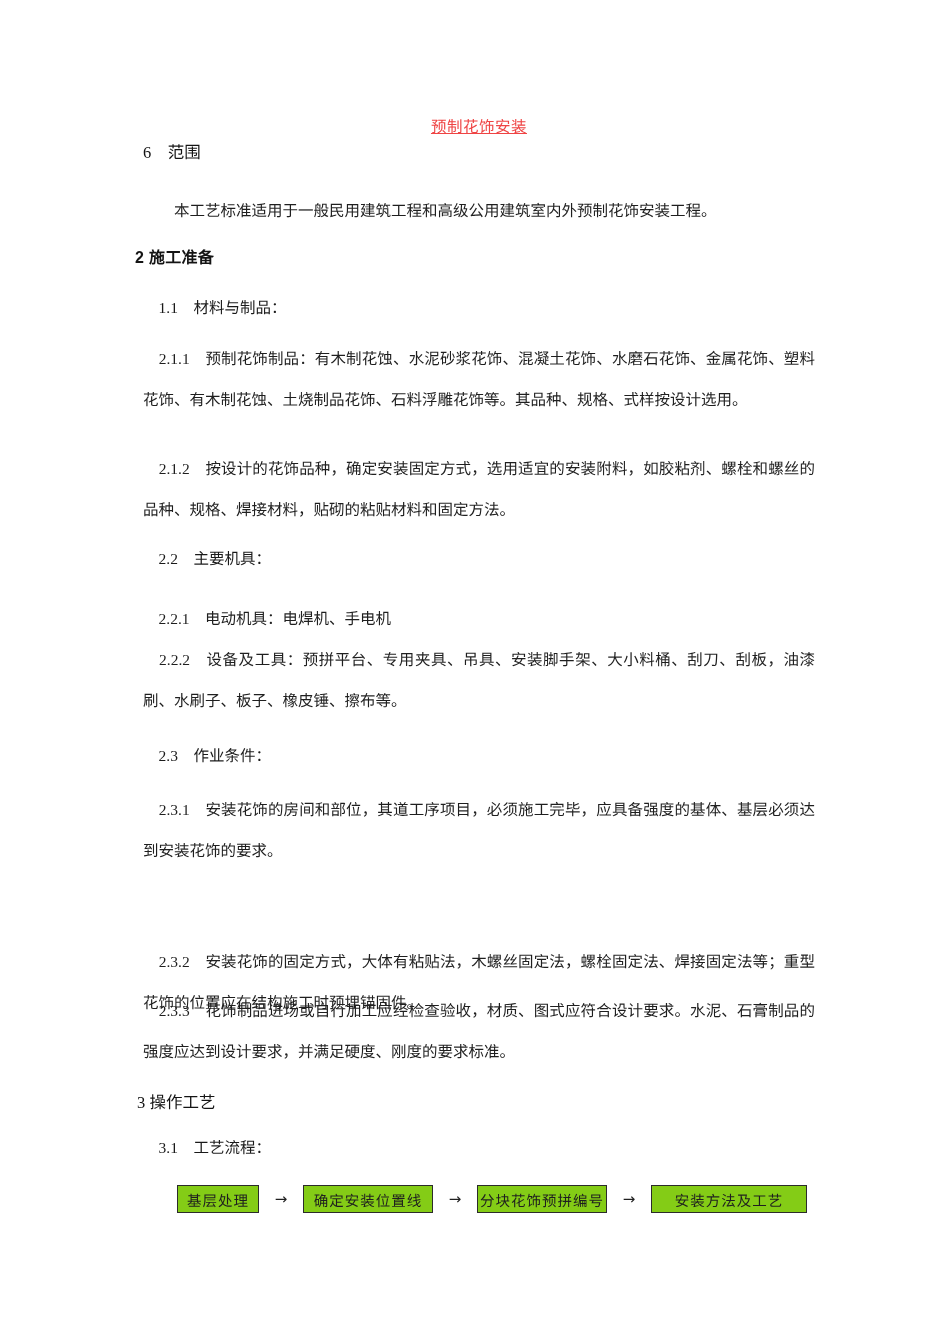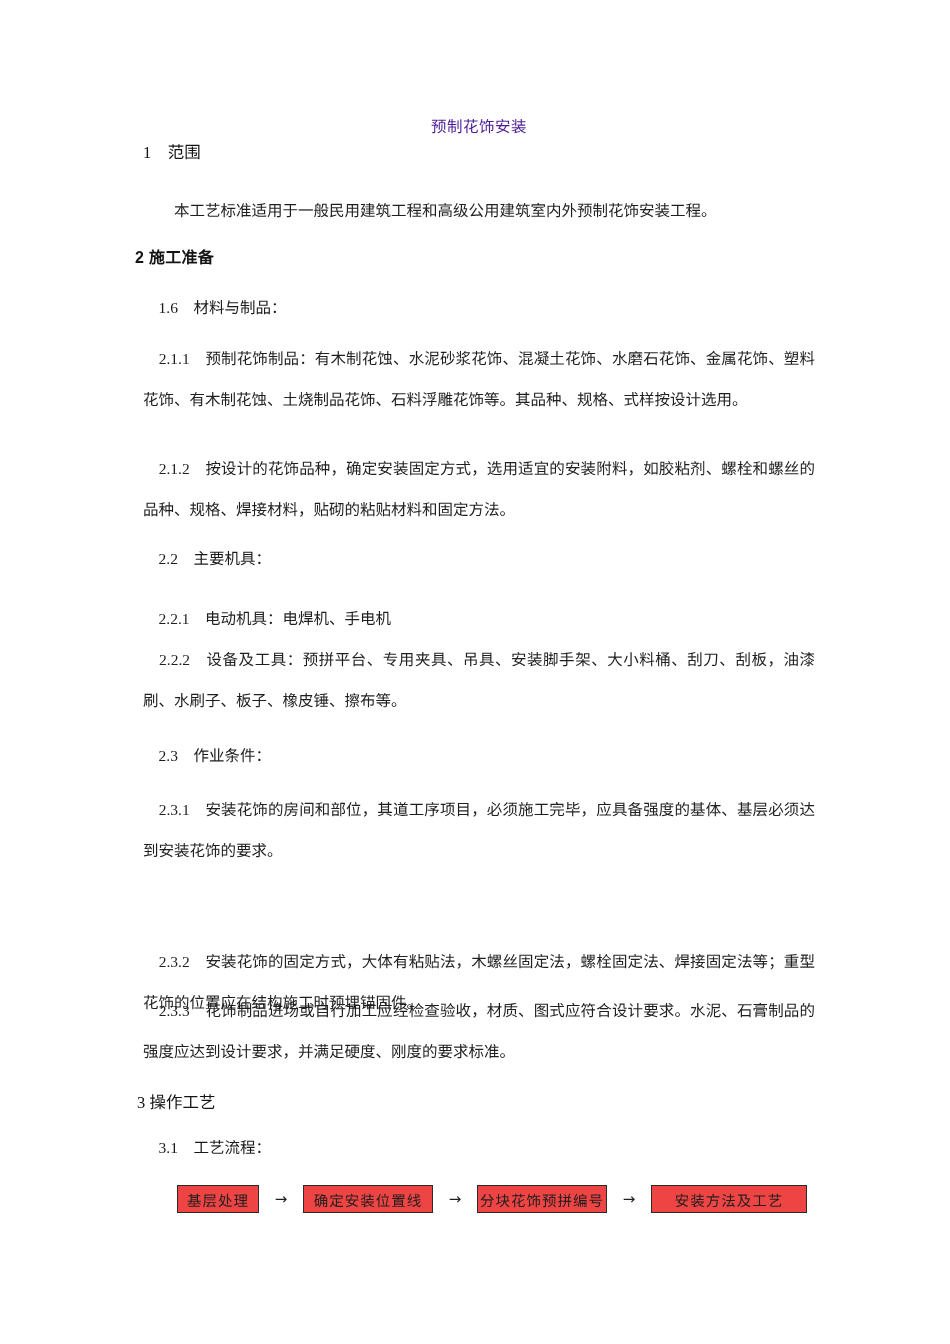--- a/index.html
+++ b/index.html
@@ -35,21 +35,22 @@
 
   
   .doc-title {
     text-align: center;
     font-size: 15.5px;
     line-height: 1;
     margin: 0;
     padding-top: 119px;
     letter-spacing: 0.5px;
     font-weight: normal;
-    color: #4c1d95;
+    color: #ef4444;
+    text-decoration: underline;
   }
 
   
   .h1 {
     font-size: 16.5px;
     line-height: 1;
     margin: 0;
     font-weight: normal;
     color: #141414;
     white-space: pre;
@@ -93,21 +94,21 @@
     align-items: center;
   }
   .flow-box {
     border: 1.6px solid #2b2b2b;
     height: 28px;
     display: flex;
     align-items: center;
     justify-content: center;
     font-size: 14.5px;
     color: #1f1f1f;
-    background: #ef4444;
+    background: #84cc16;
     box-sizing: border-box;
     padding: 0 9px;
     letter-spacing: 1px;
     white-space: nowrap;
   }
   .flow-arrow {
     width: 44px;
     text-align: center;
     font-size: 15px;
     color: #1f1f1f;
@@ -117,33 +118,33 @@
 </style>
 </head>
 <body>
 
 <div class="page">
   <div class="content">
 
     <h1 class="doc-title">预制花饰安装</h1>
 
     <div class="blk" style="top:145px;">
-      <div class="h1">1　范围</div>
+      <div class="h1">6　范围</div>
     </div>
 
     <div class="blk" style="top:190px;">
       <p class="para">　　本工艺标准适用于一般民用建筑工程和高级公用建筑室内外预制花饰安装工程。</p>
     </div>
 
     <div class="blk" style="top:250px; left:-8px;">
       <div class="h1 bold">2 施工准备</div>
     </div>
 
     <div class="blk" style="top:300px;">
-      <div class="h2">　1.6　材料与制品：</div>
+      <div class="h2">　1.1　材料与制品：</div>
     </div>
 
     <div class="blk" style="top:338px;">
       <p class="para">　2.1.1　预制花饰制品：有木制花蚀、水泥砂浆花饰、混凝土花饰、水磨石花饰、金属花饰、塑料花饰、有木制花蚀、土烧制品花饰、石料浮雕花饰等。其品种、规格、式样按设计选用。</p>
     </div>
 
     <div class="blk" style="top:448px;">
       <p class="para">　2.1.2　按设计的花饰品种，确定安装固定方式，选用适宜的安装附料，如胶粘剂、螺栓和螺丝的品种、规格、焊接材料，贴砌的粘贴材料和固定方法。</p>
     </div>
 

